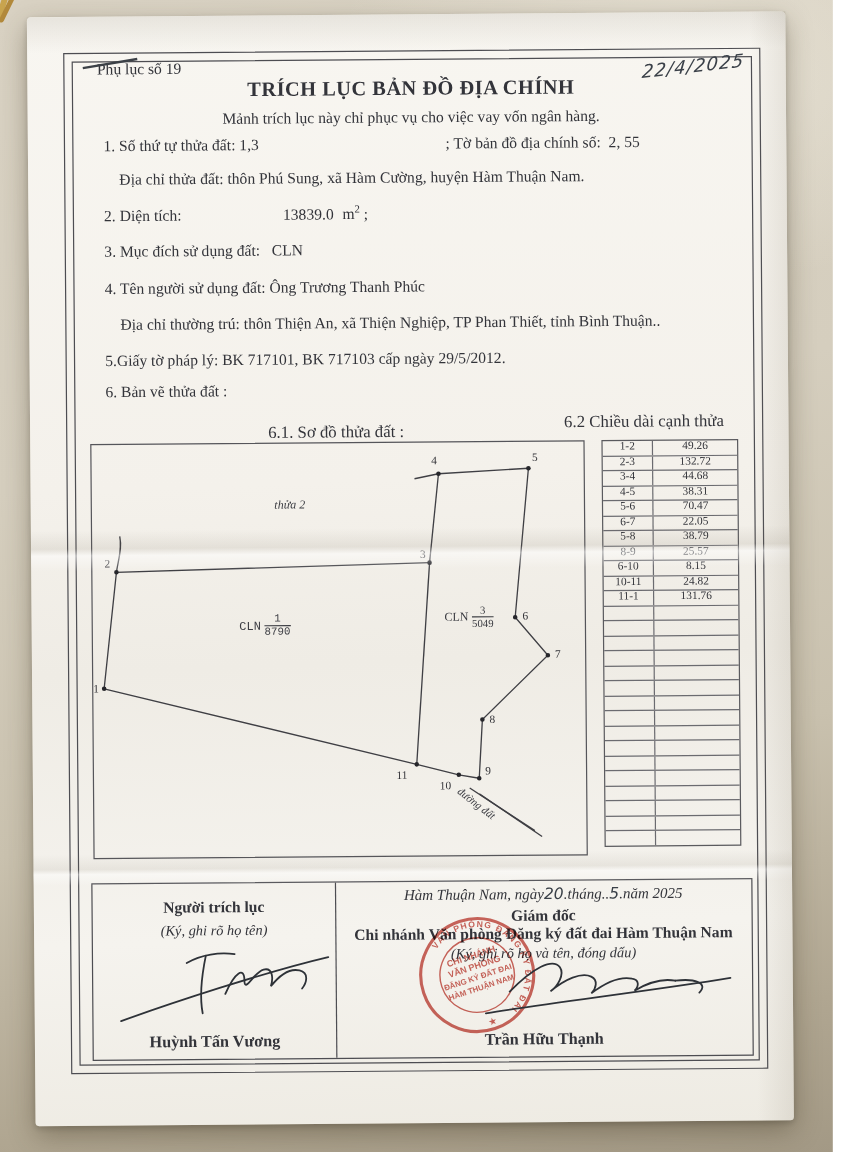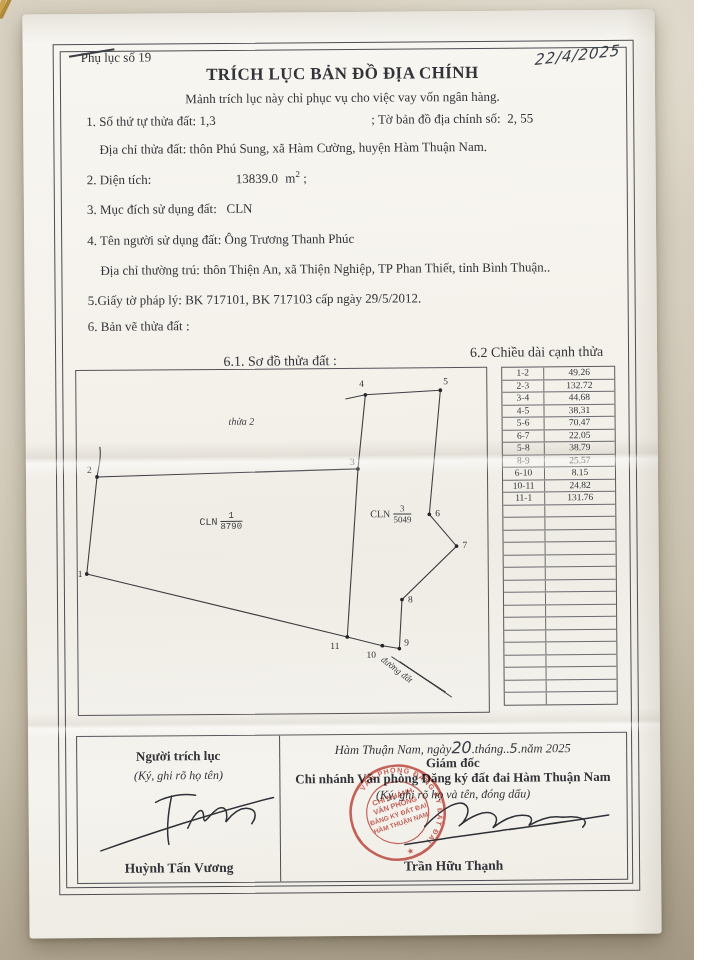--- a/index.html
+++ b/index.html
@@ -275,21 +275,21 @@
         <svg class="sig" width="190" height="75" style="position:absolute;left:18px;top:50px;">
           <path d="M5,64 C45,50 125,24 178,12"></path>
           <path d="M76,10 C73,24 70,42 73,58"></path>
           <path d="M60,16 C72,9 88,7 100,9"></path>
           <path d="M92,42 C100,24 108,19 108,31 C108,42 116,24 124,22 C132,20 132,30 130,36 C138,26 146,21 154,23 C162,25 160,33 156,38"></path>
         </svg>
         <div class="sigtxt b ink" style="top:124px;font-size:13.5px;">Huỳnh Tấn Vương</div>
       </div>
       <div id="sig-right">
         <div class="sigtxt i ink" style="top:4px;font-size:12.5px;">
-          <span>Hàm Thuận Nam, ngày</span><span class="hand" style="font-size:16px;">20</span><span>.tháng..</span><span class="hand" style="font-size:13px;">5</span><span>.năm 2025</span>
+          <span>Hàm Thuận Nam, ngày</span><span class="hand" style="font-size:13px;">20</span><span>.tháng..</span><span class="hand" style="font-size:13px;">5</span><span>.năm 2025</span>
         </div>
         <div class="sigtxt b ink" style="top:21px;font-size:13px;">Giám đốc</div>
         <div class="sigtxt b ink" style="top:36px;font-size:13px;">Chi nhánh Văn phòng Đăng ký đất đai Hàm Thuận Nam</div>
         <div class="sigtxt i ink" style="top:53px;font-size:12px;">(Ký, ghi rõ họ và tên, đóng dấu)</div>
         <svg id="stamp" width="112" height="112" viewBox="0 0 112 112">
           <g transform="rotate(-18 56 56)">
             <circle cx="56" cy="56" r="47" stroke-width="2.6"></circle>
             <circle cx="56" cy="56" r="31" stroke-width="1.2"></circle>
             <defs>
                 <path id="ringpath" d="M 16,56 A 40,40 0 1 1 96,56 A 40,40 0 1 1 16,56"></path>

